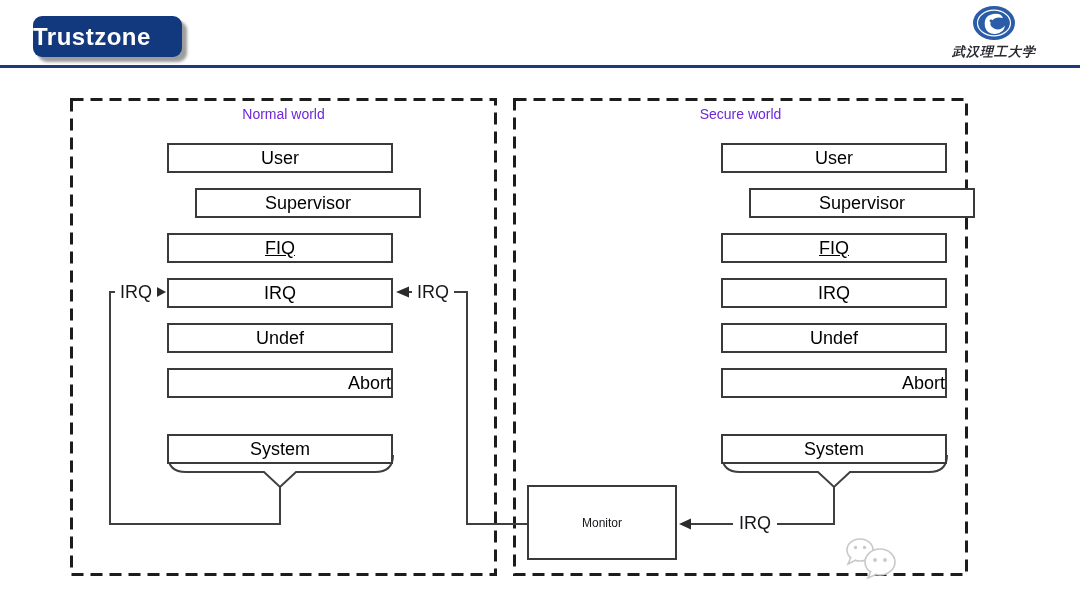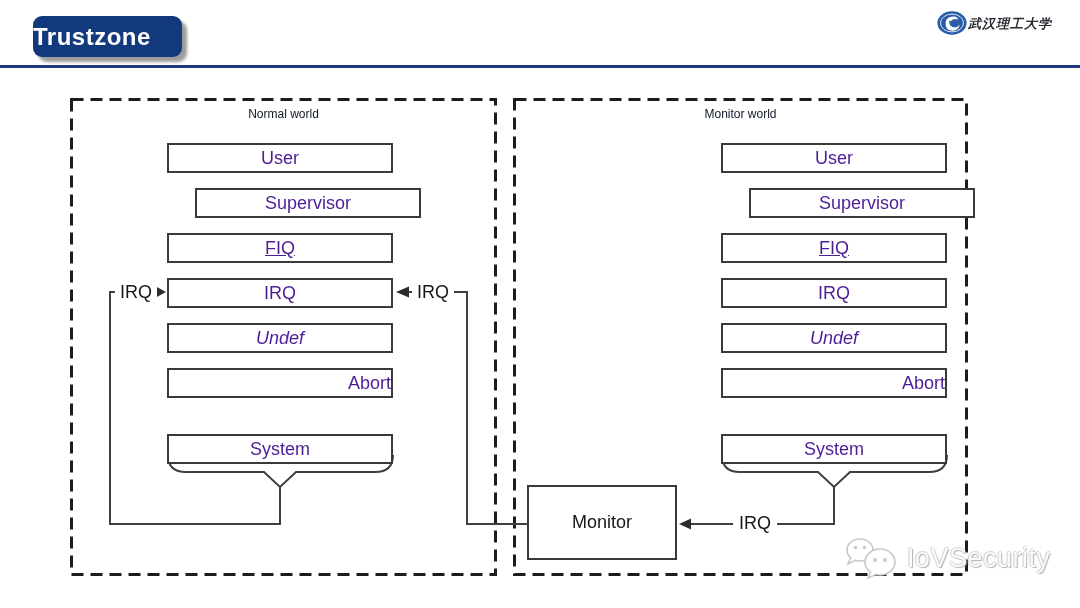--- a/index.html
+++ b/index.html
@@ -22,50 +22,50 @@
   }
   .title-badge span{
     color:#ffffff;font-size:24px;font-weight:bold;letter-spacing:.5px;
   }
   .header-rule{
     position:absolute;left:0;top:65px;width:1080px;height:3px;
     background:#1E3A7C;
   }
   .logo{
     position:absolute;left:936px;top:4px;width:116px;
-    display:flex;flex-direction:row;align-items:center;
+    display:flex;flex-direction:column;align-items:center;
   }
   .logo-caption{
     margin-top:1px;
     font-family:"Liberation Serif","DejaVu Serif",serif;
     font-style:italic;font-weight:bold;
     font-size:13px;color:#2b2b33;letter-spacing:1px;white-space:nowrap;
   }
   
   .wires{position:absolute;left:0;top:0;width:1080px;height:608px;pointer-events:none;}
   .world-title{
     position:absolute;top:104px;height:20px;
-    text-align:center;font-size:12px;line-height:20px;color:#0f172a;
+    text-align:center;font-size:14px;line-height:20px;color:#6d28d9;
   }
   .world-title.normal{left:70px;width:427px;}
   .world-title.secure{left:513px;width:455px;}
   .mode{
     position:absolute;width:222px;height:26px;
     border:2px solid #3a3a3a;background:#ffffff;
-    text-align:center;font-size:18px;line-height:26px;color:#4c1d95;
+    text-align:center;font-size:18px;line-height:26px;color:#000000;
   }
   .mode.n{left:167px;}
   .mode.s{left:721px;}
   .r0{top:143px;} .r1{top:188px;margin-left:28px;} .r2{top:233px;text-decoration:underline;} .r3{top:278px;}
-  .r4{top:323px;font-style:italic;} .r5{top:368px;text-align:right;} .r6{top:434px;}
+  .r4{top:323px;} .r5{top:368px;text-align:right;} .r6{top:434px;}
   .monitor{
     position:absolute;left:527px;top:485px;width:146px;height:71px;
     border:2px solid #3a3a3a;background:#ffffff;
     display:flex;align-items:center;justify-content:center;
-    font-size:18px;color:#17171b;
+    font-size:12px;color:#17171b;
   }
   .irq-label{
     position:absolute;height:21px;line-height:21px;
     background:#ffffff;text-align:center;
     font-size:18px;color:#17171b;
   }
   .irq-left{left:115px;top:282px;width:42px;}
   .irq-right{left:412px;top:282px;width:42px;}
   .irq-secure{left:733px;top:513px;width:44px;}
   
@@ -111,21 +111,21 @@
     <polygon points="155,286 166,292 155,298" fill="#2b2b2b"></polygon>
 
     <path d="M527 524 L467 524 L467 292 L409 292" fill="none" stroke="#3F3F3F" stroke-width="2"></path>
     <polygon points="409,286.5 396,292 409,297.5" fill="#2b2b2b"></polygon>
 
     <path d="M834 487 L834 524 L691 524" fill="none" stroke="#3F3F3F" stroke-width="2"></path>
     <polygon points="691,518.5 679,524 691,529.5" fill="#2b2b2b"></polygon>
   </svg>
 
   <div class="world-title normal">Normal world</div>
-  <div class="world-title secure">Monitor world</div>
+  <div class="world-title secure">Secure world</div>
 
   <div class="mode n r0">User</div>
   <div class="mode n r1">Supervisor</div>
   <div class="mode n r2">FIQ</div>
   <div class="mode n r3">IRQ</div>
   <div class="mode n r4">Undef</div>
   <div class="mode n r5">Abort</div>
   <div class="mode n r6">System</div>
 
   <div class="mode s r0">User</div>
@@ -152,16 +152,15 @@
         <path d="M31 36 L28 43 L37 39 Z" stroke="none" fill="#ffffff"></path>
         <path d="M31 36 L28 43 L37 39" fill="none"></path>
       </g>
       <g fill="#c9c9c9">
         <circle cx="15.5" cy="12.5" r="1.7"></circle>
         <circle cx="24.5" cy="12.5" r="1.7"></circle>
         <circle cx="35" cy="25" r="1.9"></circle>
         <circle cx="45" cy="25" r="1.9"></circle>
       </g>
     </svg>
-    <span class="watermark-text">IoVSecurity</span>
   </div>
 
 </div>
 
 </body></html>

